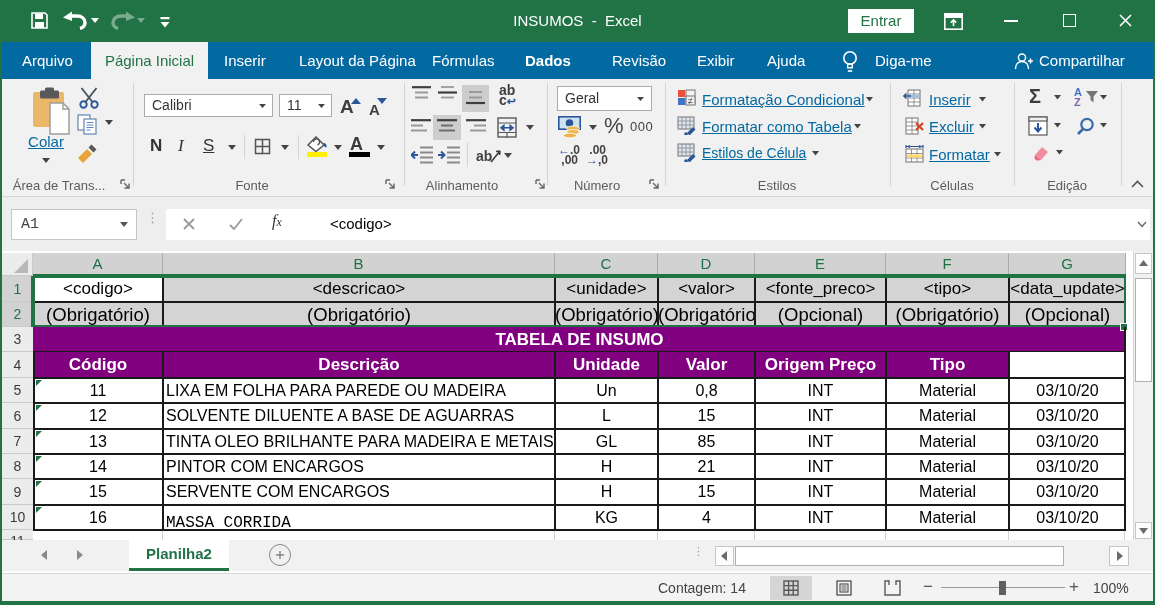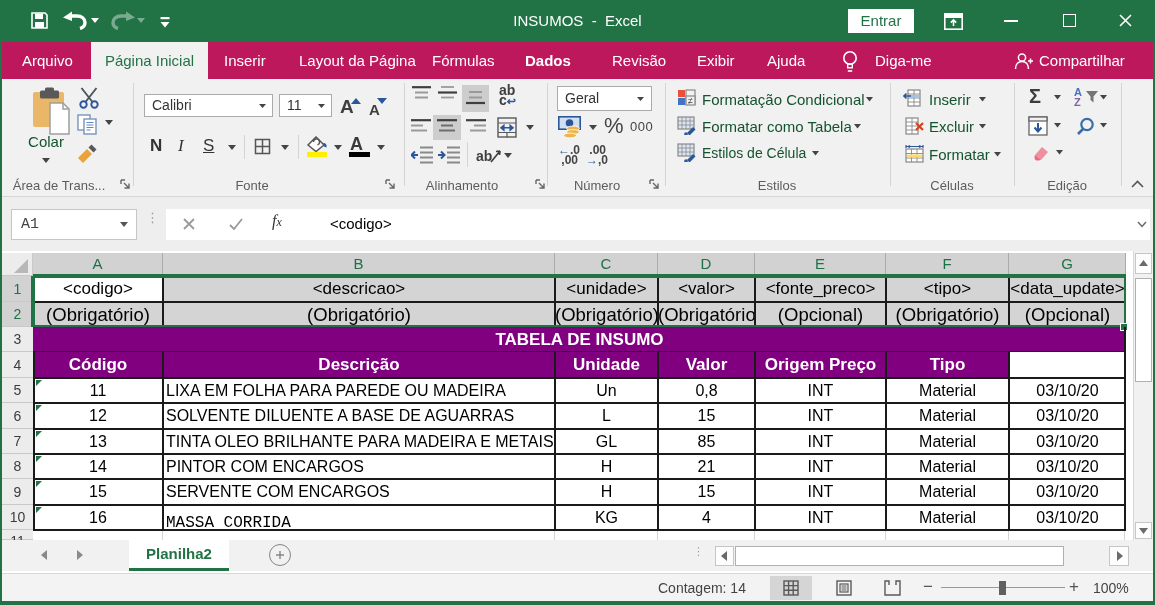--- a/index.html
+++ b/index.html
@@ -1,27 +1,27 @@
 <!DOCTYPE html>
 <html><head><meta charset="utf-8">
 <style>
   html,body{margin:0;padding:0;}
   #win{position:relative;width:1155px;height:605px;font-family:"Liberation Sans",sans-serif;overflow:hidden;background:#fff;}
   .abs{position:absolute;}
   #titlebar{left:0;top:0;width:1155px;height:42px;background:#217346;}
-  #tabrow{left:0;top:42px;width:1155px;height:37px;background:#be185d;}
+  #tabrow{left:0;top:42px;width:1155px;height:37px;background:#0369a1;}
   #ribbon{left:2px;top:79px;width:1151px;height:117px;background:#f1f1f1;border-bottom:1px solid #d8d6d3;}
   #fbar{left:2px;top:197px;width:1151px;height:54px;background:#eeeeee;}
   #gridarea{left:2px;top:251px;width:1151px;height:289px;background:#fff;}
   #tabbar{left:2px;top:540px;width:1151px;height:31px;background:#f1f1f1;}
   #statusbar{left:2px;top:573px;width:1151px;height:29px;background:#f3f3f3;border-top:1px solid #d8d8d8;}
   .greenborder{background:#217346;}
   .tabtext{color:#fff;font-size:15px;line-height:37px;}
   .vline{position:absolute;width:1px;background:#d4d4d4;}
-  .rtext{font-size:15px;color:#14532d;}
+  .rtext{font-size:15px;color:#0369a1;text-decoration:underline;}
   .glabel{font-size:13px;color:#5c5c5c;text-align:center;}
   .combo{background:#fff;border:1px solid #ababab;font-size:14px;color:#333;line-height:21px;padding-left:7px;box-sizing:border-box;}
   .ch{position:absolute;top:2px;height:21px;background:#d2d2d2;color:#1e7145;font-size:15px;text-align:center;line-height:22px;box-sizing:border-box;border-right:1px solid #ababab;}
   .rh{position:absolute;left:0;width:31px;background:#ececec;color:#3c3c3c;font-size:14px;text-align:center;box-sizing:border-box;border-bottom:1px solid #c9c9c9;}
   .rhs{background:#d2d2d2 !important;color:#1e7145 !important;}
   .cell{position:absolute;overflow:hidden;font-size:17px;text-align:center;color:#000;white-space:nowrap;}
   .dcell{position:absolute;overflow:hidden;font-size:16px;text-align:center;color:#000;white-space:nowrap;}
   .pcell{position:absolute;overflow:hidden;font-size:17px;font-weight:bold;text-align:center;color:#fff;white-space:nowrap;background:#800080;}
   .hline{position:absolute;background:#1a1a1a;height:2px;}
   .vlineb{position:absolute;background:#1a1a1a;width:2px;}

